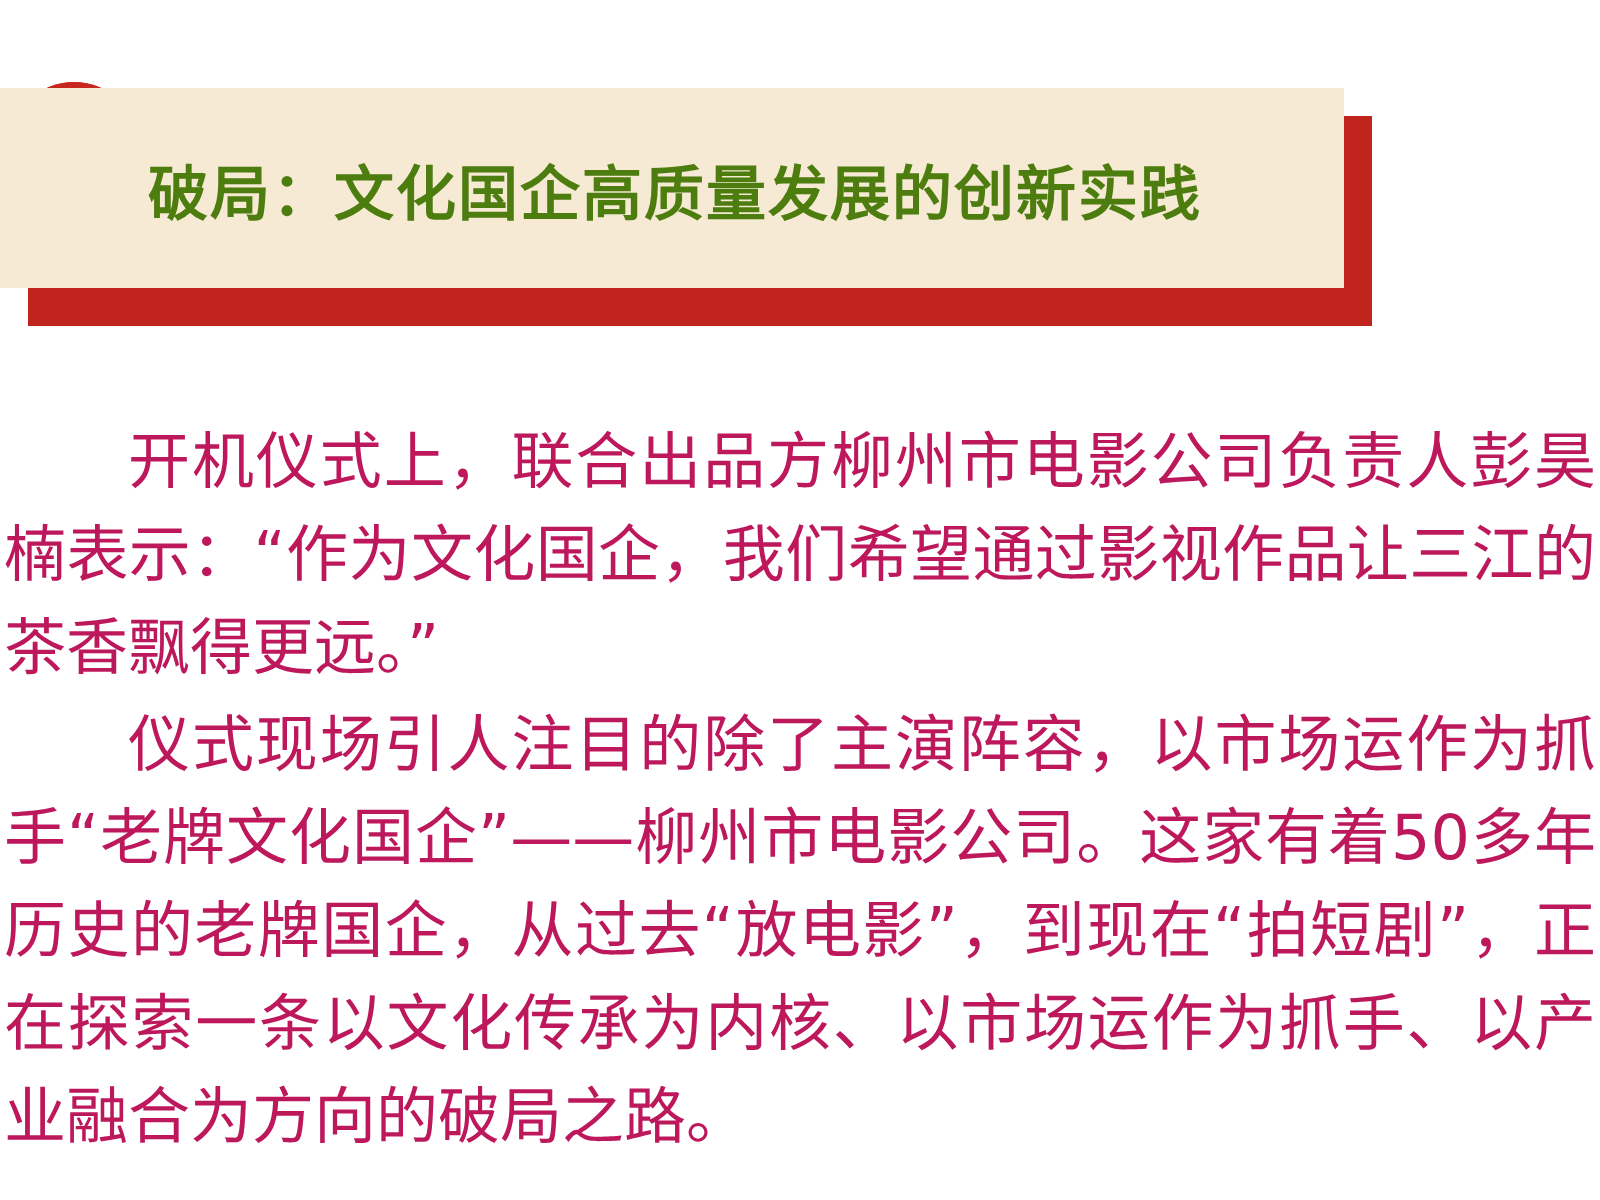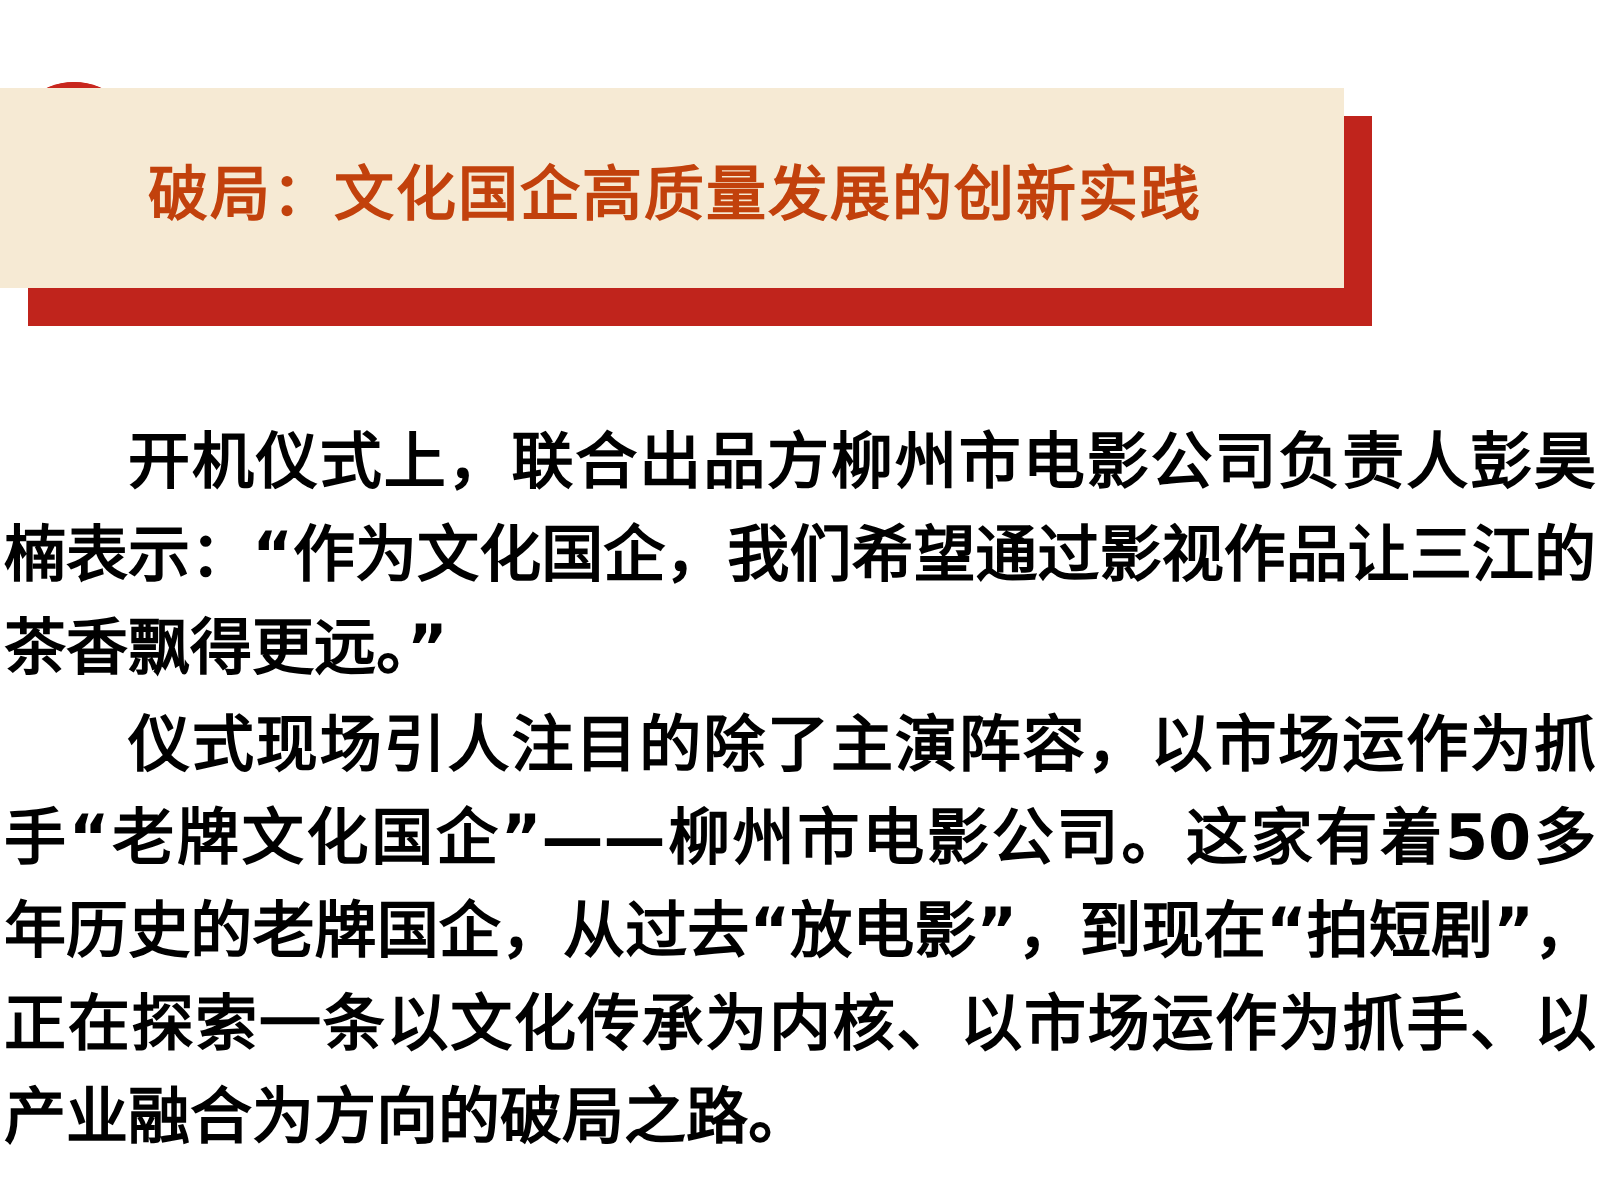--- a/index.html
+++ b/index.html
@@ -49,21 +49,21 @@
   .banner-title {
     position: absolute;
     left: 148px;
     top: 0;
     height: 200px;
     display: flex;
     align-items: center;
     font-size: 60px;
     font-weight: 700;
     letter-spacing: 2px;
-    color: #c2410c;
+    color: #4d7c0f;
     white-space: nowrap;
     font-family: "DejaVu Sans", "Liberation Sans", sans-serif;
   }
 
   
   .emblem {
     position: absolute;
     left: 8px;
     top: 82px;
     width: 132px;
@@ -85,26 +85,26 @@
     top: 415px;
     width: 1600px;
     padding: 0 4px;
     box-sizing: border-box;
   }
   .para {
     margin: 0 0 4px 0;
     font-size: 62px;
     line-height: 93px;
     letter-spacing: 0px;
-    color: #000000;
+    color: #be185d;
     text-align: justify;
     text-justify: inter-ideograph;
     text-indent: 2em;
     font-family: "DejaVu Sans", "Liberation Sans", sans-serif;
-    font-weight: 700;
+    font-weight: 400;
   }
 </style>
 </head>
 <body>
 
 <div class="page">
 
   <div class="emblem">
     <svg viewBox="0 0 132 132" xmlns="http://www.w3.org/2000/svg" aria-hidden="true">
       <circle cx="66" cy="66" r="66" fill="#c8271e"></circle>

